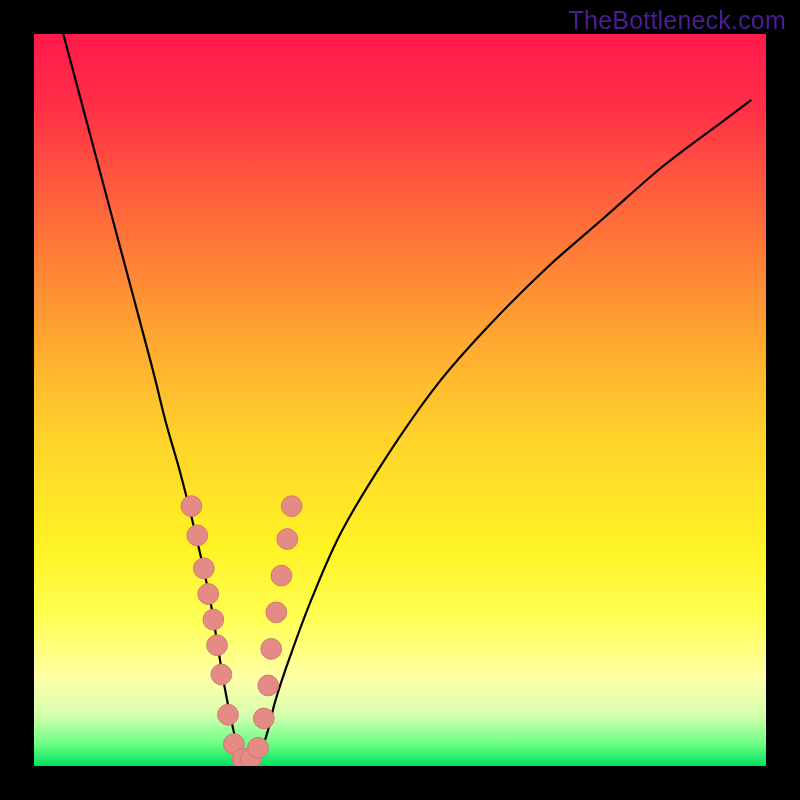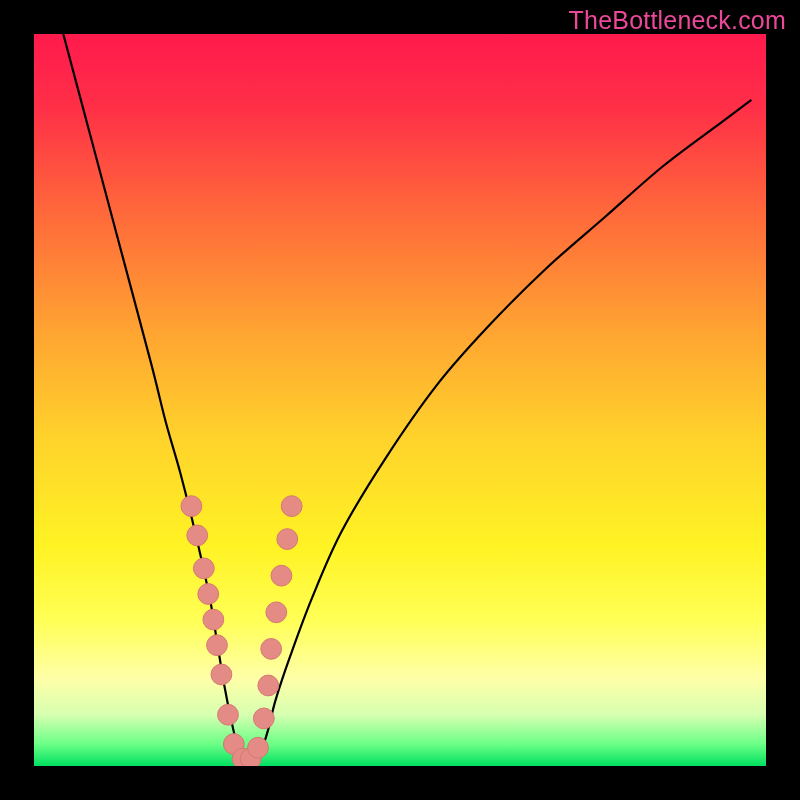--- a/index.html
+++ b/index.html
@@ -13,21 +13,21 @@
   .stage {
     position: relative;
     width: 800px;
     height: 800px;
   }
   .watermark {
     position: absolute;
     top: 6px;
     right: 14px;
     font-size: 25px;
-    color: #ec4899;
+    color: #4c1d95;
     font-weight: 500;
     letter-spacing: 0.2px;
     z-index: 10;
   }
   svg {
     display: block;
   }
 </style>
 </head>
 <body>

